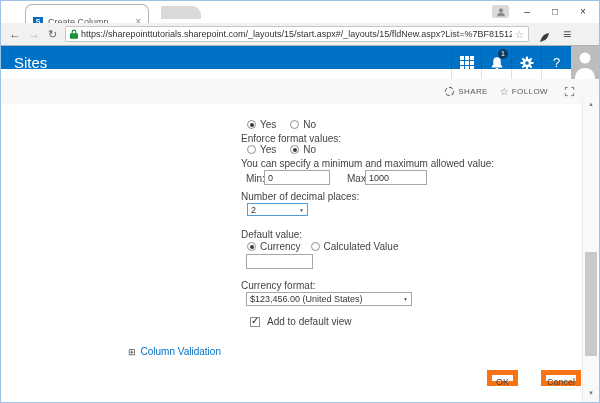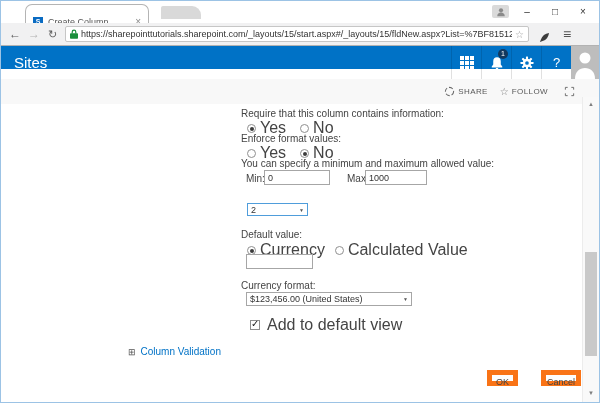--- a/index.html
+++ b/index.html
@@ -56,21 +56,21 @@
   .focus-icon { margin-left:16px; display:flex; }
 
   
   .content { position:absolute; top:103px; left:0; right:0; bottom:0; background:#fff; }
   .flabel { position:absolute; font-size:10px; color:#444; white-space:nowrap; }
   .frow { position:absolute; display:flex; align-items:center; }
   .radio { width:9px; height:9px; border:1px solid #8f8f8f; border-radius:50%; background:#fff;
            position:relative; display:inline-block; flex:none; }
   .radio.checked::after { content:""; position:absolute; left:2px; top:2px; width:4px; height:4px;
            border-radius:50%; background:#3b3b3b; }
-  .rlabel { font-size:16px; color:#444; margin-left:4px; }
+  .rlabel { font-size:10px; color:#444; margin-left:4px; }
   .pair { display:flex; align-items:center; }
   .tinput { height:15px; border:1px solid #a6a6a6; font-size:9px; color:#333; padding:0 3px;
             font-family:"Liberation Sans",sans-serif; position:absolute; }
   .dropdown { position:absolute; border:1px solid #a6a6a6; background:#fff; display:flex;
               align-items:center; justify-content:space-between; padding:0 3px; font-size:9px; color:#333; }
   .dropdown.focused { border-color:#4f9ddb; }
   .dd-arrow { font-size:5px; color:#555; }
   .checkbox { width:10px; height:10px; border:1px solid #8f8f8f; background:#fff; position:relative;
               display:inline-block; flex:none; }
   .checkbox .check { position:absolute; left:0; top:-3px; font-size:10px; color:#1a1a1a; }
@@ -191,21 +191,20 @@
     <span class="ab-label">FOLLOW</span>
     <span class="focus-icon">
       <svg width="11" height="11" viewBox="0 0 12 12" fill="none" stroke="#666">
         <path d="M4 1.5H1.5V4M8 1.5h2.5V4M4 10.5H1.5V8M8 10.5h2.5V8"></path>
       </svg>
     </span>
   </div>
 
   <div class="content">
 
-    <span class="flabel" style="left:240px; top:4px;">Require that this column contains information:</span>
     <div class="frow" style="left:246px; top:15px;">
       <span class="pair">
         <span class="radio checked"></span>
         <span class="rlabel">Yes</span>
       </span>
       <span class="pair" style="margin-left:14px;">
         <span class="radio"></span>
         <span class="rlabel">No</span>
       </span>
     </div>
@@ -221,20 +220,21 @@
         <span class="rlabel">No</span>
       </span>
     </div>
 
     <span class="flabel" style="left:240px; top:54px;">You can specify a minimum and maximum allowed value:</span>
     <span class="flabel" style="left:245px; top:69px;">Min:</span>
     <input class="tinput" style="left: 263px; top: 66px; width: 66px;" value="0">
     <span class="flabel" style="left:346px; top:69px;">Max:</span>
     <input class="tinput" style="left: 364px; top: 66px; width: 62px;" value="1000">
 
+    <span class="flabel" style="left:240px; top:87px;">Number of decimal places:</span>
     <div class="dropdown focused" style="left:246px; top:99px; width:61px; height:13px;">
       <span>2</span>
       <span class="dd-arrow">▼</span>
     </div>
 
     <span class="flabel" style="left:240px; top:125px;">Default value:</span>
     <div class="frow" style="left:246px; top:137px;">
       <span class="pair">
         <span class="radio checked"></span>
         <span class="rlabel">Currency</span>

